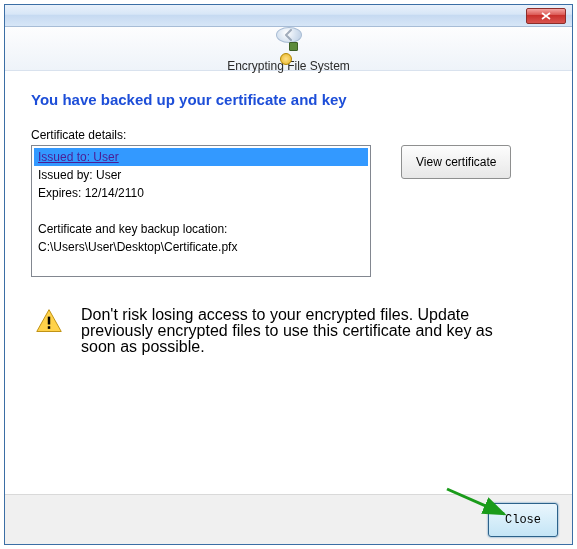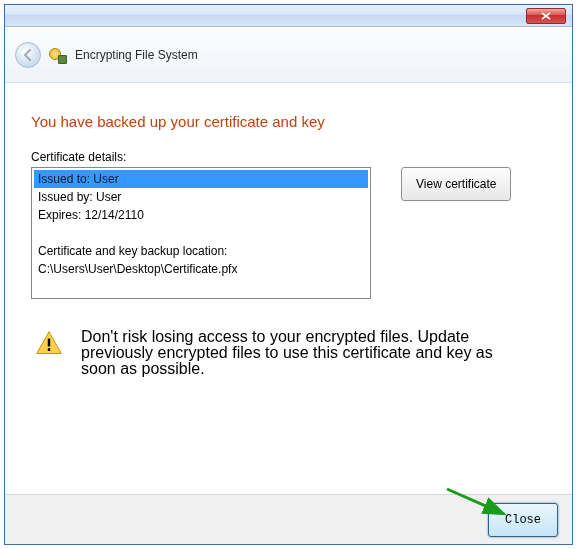--- a/index.html
+++ b/index.html
@@ -34,27 +34,28 @@
   background: linear-gradient(to bottom, #f5a3a0 0%, #d9534f 45%, #c9302c 46%, #d9534f 100%);
   border: 1px solid #8b2e2b;
   border-radius: 2px;
   display: flex;
   align-items: center;
   justify-content: center;
   cursor: pointer;
 }
 .close-x svg { width: 10px; height: 8px; }
 .header {
-  height: 56px;
+  height: 44px;
   background: linear-gradient(to bottom, #fdfdfe, #eef3f9);
   border-bottom: 1px solid #d9e2ee;
   display: flex;
   align-items: center;
   padding: 0 10px;
   gap: 8px;
+  flex-direction: column;
 }
 .back-btn {
   width: 26px;
   height: 26px;
   border-radius: 50%;
   background: radial-gradient(circle at 40% 35%, #ffffff, #d6e2f0 55%, #b9cbe2);
   border: 1px solid #a8bcd4;
   display: flex;
   align-items: center;
   justify-content: center;
@@ -85,24 +86,24 @@
 .header-title {
   color: #2a2a2a;
   font-size: 12px;
 }
 .content {
   flex: 1;
   padding: 18px 26px 10px 26px;
   position: relative;
 }
 .main-heading {
-  color: #c2410c;
+  color: #1d4ed8;
   font-size: 15px;
-  margin: 12px 0 20px 0;
-  font-weight: normal;
+  margin: 2px 0 20px 0;
+  font-weight: bold;
 }
 .label {
   color: #000;
   font-size: 12px;
   margin-bottom: 3px;
 }
 .row {
   display: flex;
   gap: 30px;
   align-items: flex-start;
@@ -112,21 +113,22 @@
   height: 132px;
   border: 1px solid #828790;
   background: #fff;
   padding: 2px;
   font-size: 12px;
   line-height: 18px;
 }
 .cert-line { padding: 0 4px; }
 .cert-line.sel {
   background: #3399ff;
-  color: #0f172a;
+  color: #4c1d95;
+  text-decoration: underline;
 }
 .btn {
   font-family: inherit;
   font-size: 12px;
   height: 34px;
   padding: 0 14px;
   background: linear-gradient(to bottom, #fdfdfd, #e7e7e7);
   border: 1px solid #8e8f8f;
   border-radius: 3px;
   cursor: pointer;

